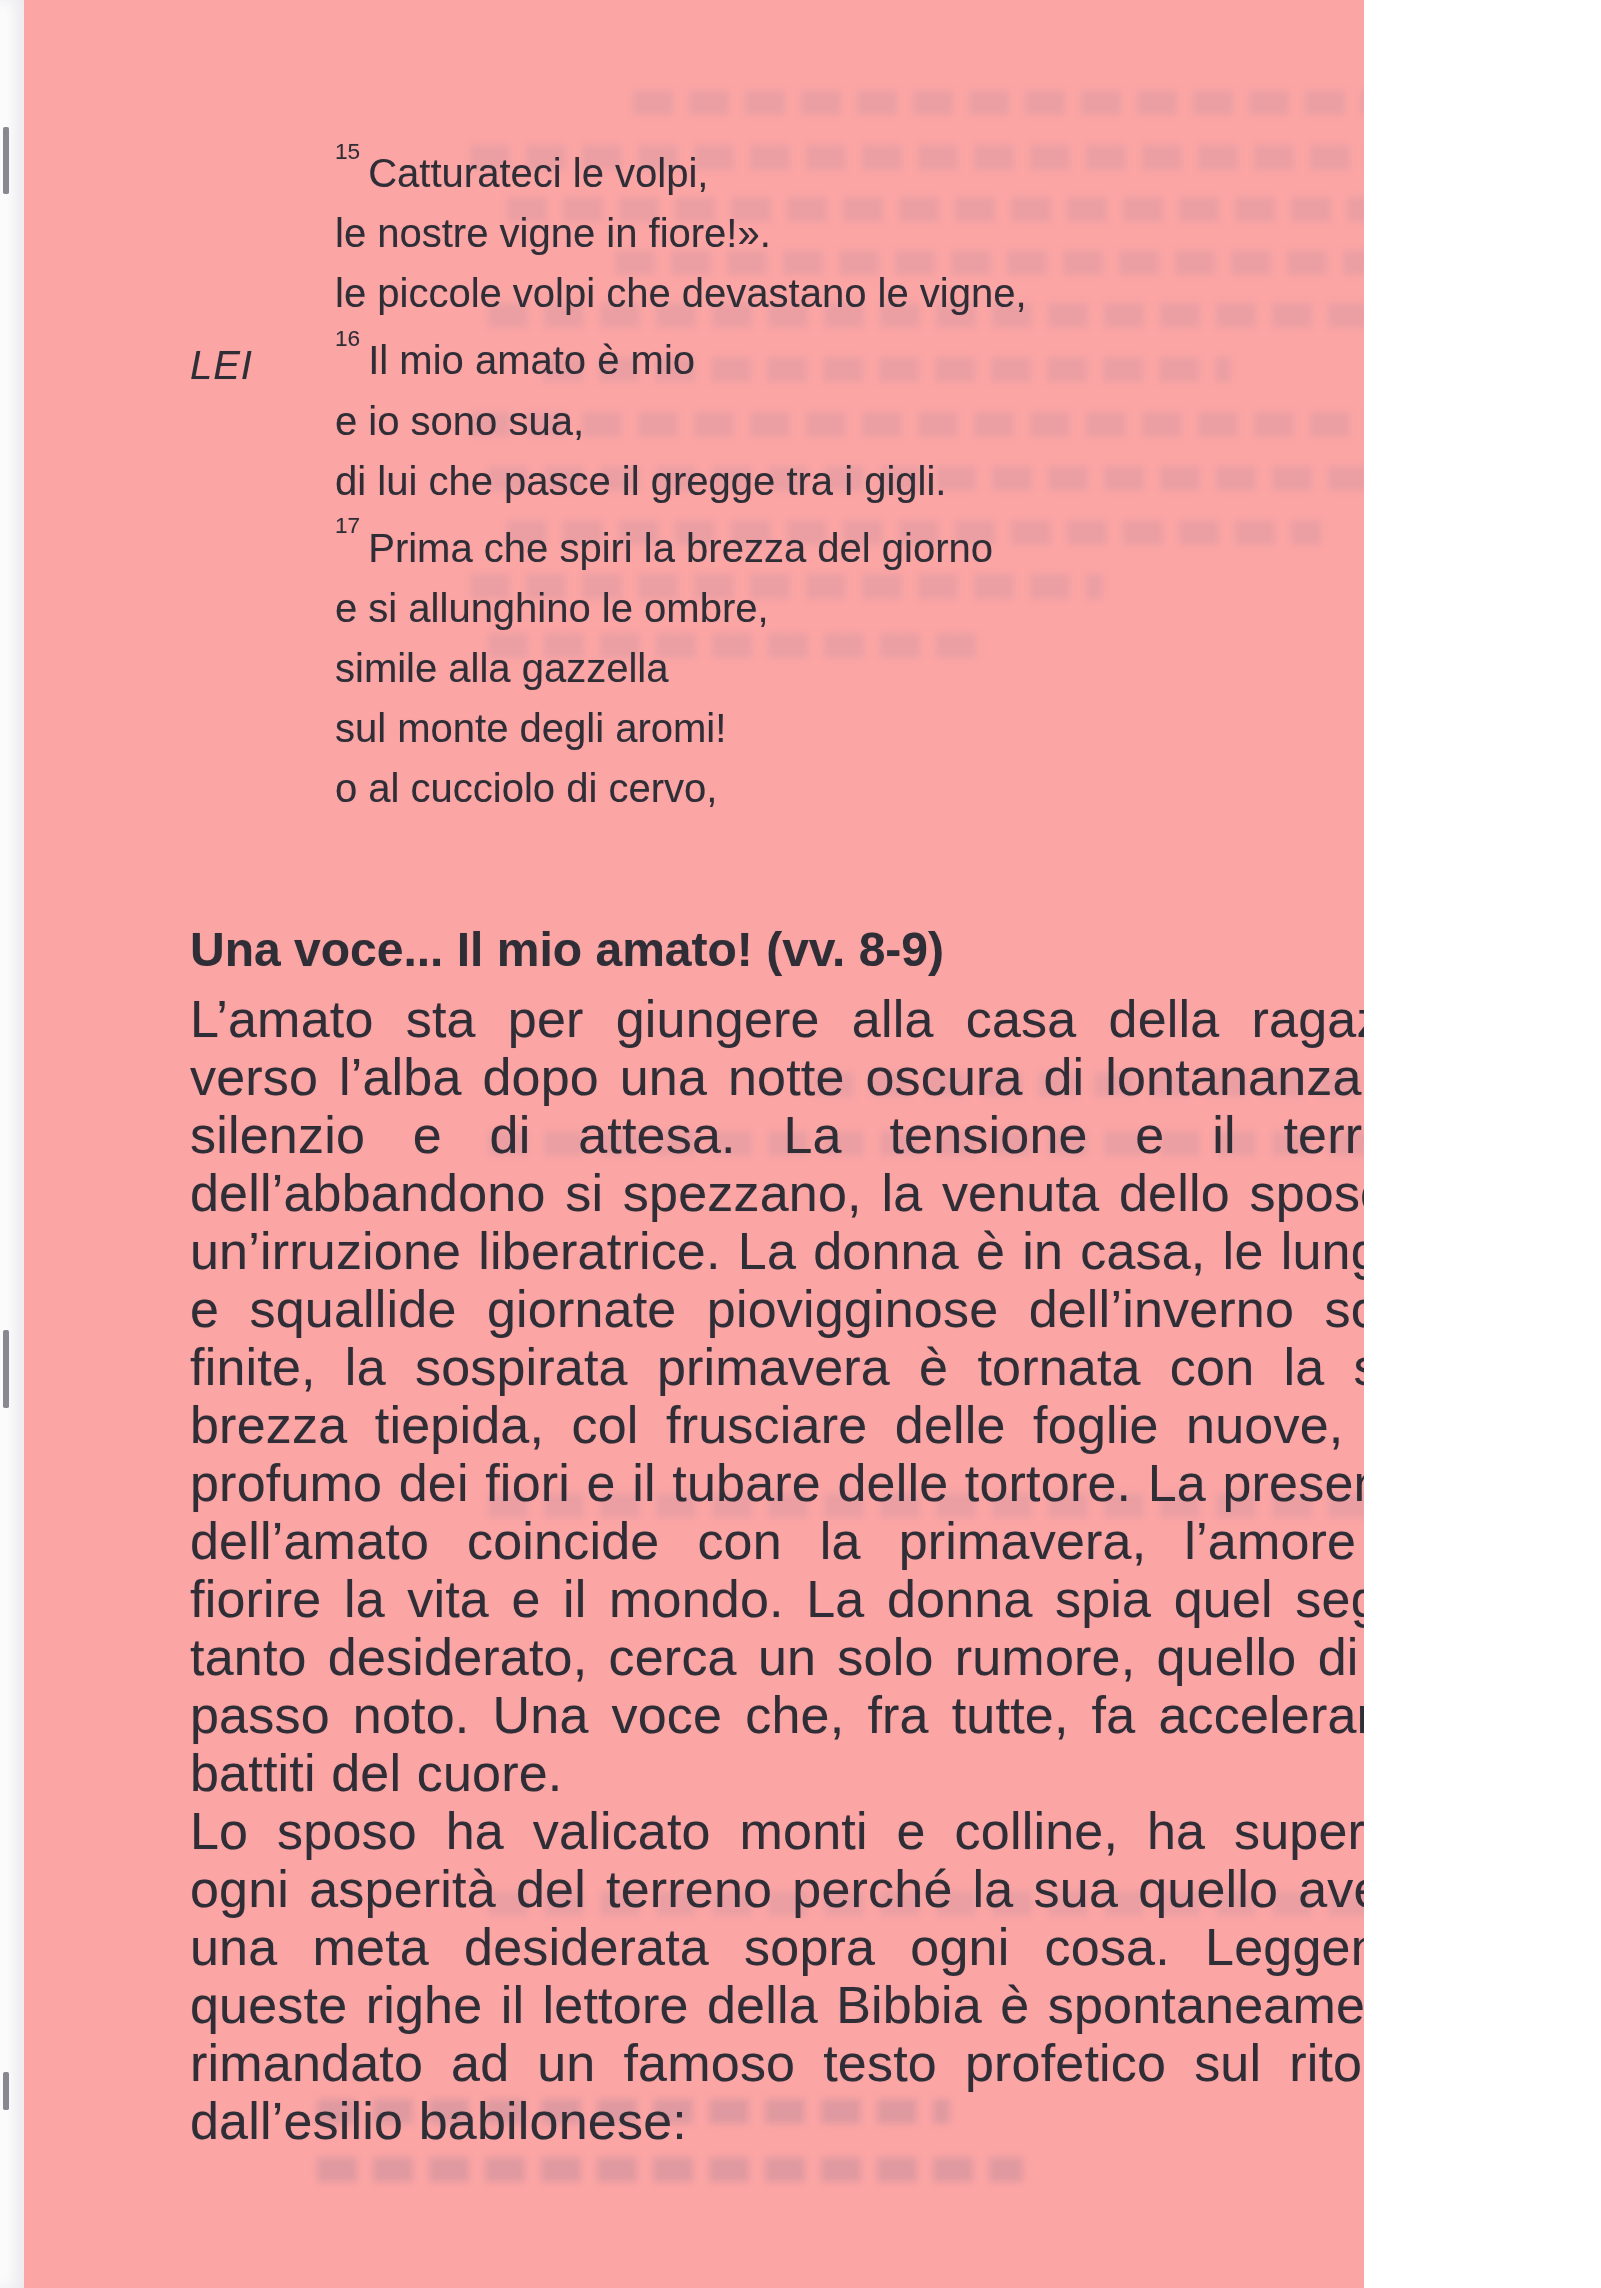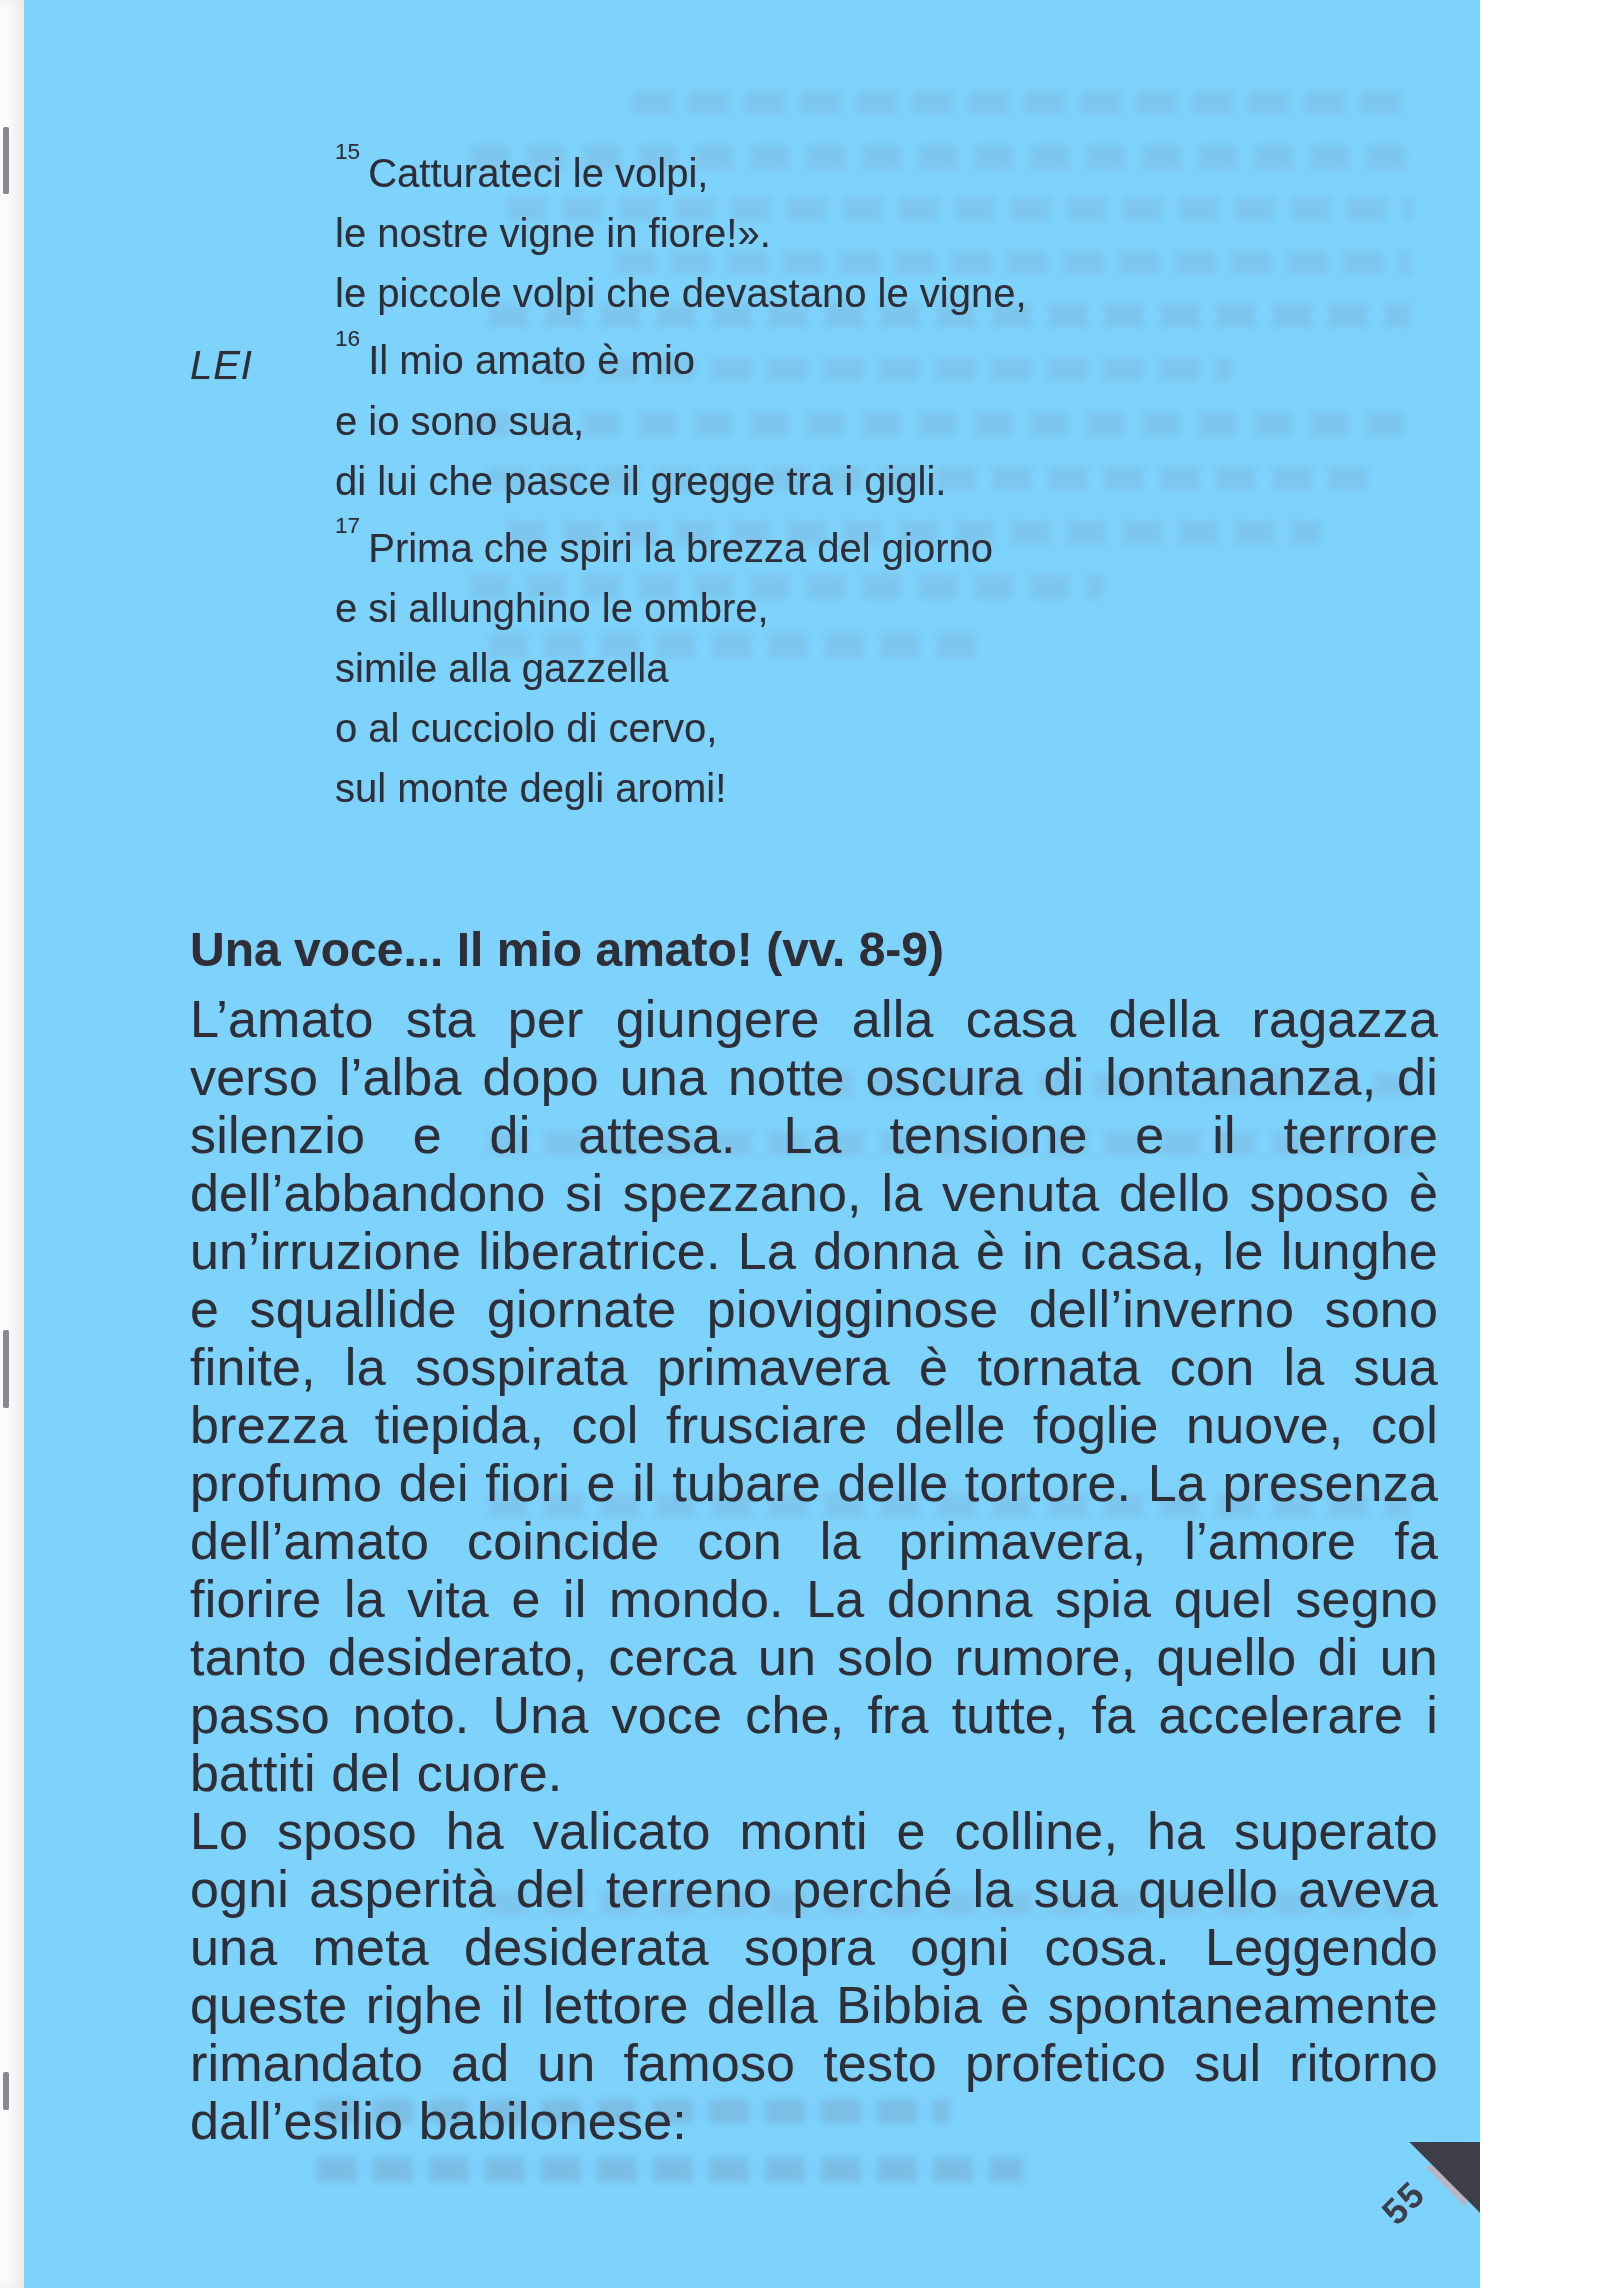--- a/index.html
+++ b/index.html
@@ -1,19 +1,19 @@
 <!DOCTYPE html>
 <html lang="it" style="font-size:14.5px"><head>
 <meta charset="utf-8">
 <style>
   html,body{margin:0;padding:0;}
   .page{
     position:relative;
-    width:1480px;height:2289px;
-    background:#7dd3fc;
+    width:1364px;height:2289px;
+    background:#fca5a5;
     overflow:hidden;
     font-family:"Liberation Sans", sans-serif;
     color:#2f2e37;
   }
   
   .edge{
     position:absolute;left:0;top:0;width:23.5px;height:100%;
     background:#fcfcfd;
     box-shadow:inset -9px 0 12.7px rgba(40,40,60,.08);
   }
@@ -108,22 +108,22 @@
     <div class="poem">
         <div class="poem-line"><sup class="verse-num">15</sup><span>Catturateci le volpi,</span></div>
         <div class="poem-line"><span>le nostre vigne in fiore!».</span></div>
         <div class="poem-line"><span>le piccole volpi che devastano le vigne,</span></div>
         <div class="poem-line"><span class="speaker">LEI</span><sup class="verse-num">16</sup><span>Il mio amato è mio</span></div>
         <div class="poem-line"><span>e io sono sua,</span></div>
         <div class="poem-line"><span>di lui che pasce il gregge tra i gigli.</span></div>
         <div class="poem-line"><sup class="verse-num">17</sup><span>Prima che spiri la brezza del giorno</span></div>
         <div class="poem-line"><span>e si allunghino le ombre,</span></div>
         <div class="poem-line"><span>simile alla gazzella</span></div>
+        <div class="poem-line"><span>sul monte degli aromi!</span></div>
         <div class="poem-line"><span>o al cucciolo di cervo,</span></div>
-        <div class="poem-line"><span>sul monte degli aromi!</span></div>
       </div>
     <div class="section-heading">Una voce... Il mio amato! (vv. 8-9)</div>
     <div class="commentary">
         <p>L’amato sta per giungere alla casa della ragazza verso l’alba dopo una notte oscura di lontananza, di silenzio e di attesa. La tensione e il terrore dell’abbandono si spezzano, la venuta dello sposo è un’irruzione liberatrice. La donna è in casa, le lunghe e squallide giornate piovigginose dell’inverno sono finite, la sospirata primavera è tornata con la sua brezza tiepida, col frusciare delle foglie nuove, col profumo dei fiori e il tubare delle tortore. La presenza dell’amato coincide con la primavera, l’amore fa fiorire la vita e il mondo. La donna spia quel segno tanto desiderato, cerca un solo rumore, quello di un passo noto. Una voce che, fra tutte, fa accelerare i battiti del cuore.</p>
         <p>Lo sposo ha valicato monti e colline, ha superato ogni asperità del terreno perché la sua quello aveva una meta desiderata sopra ogni cosa. Leggendo queste righe il lettore della Bibbia è spontaneamente rimandato ad un famoso testo profetico sul ritorno dall’esilio babilonese:</p>
       </div>
   </div>
 
   <div class="corner">
     <div class="tri light"></div>

